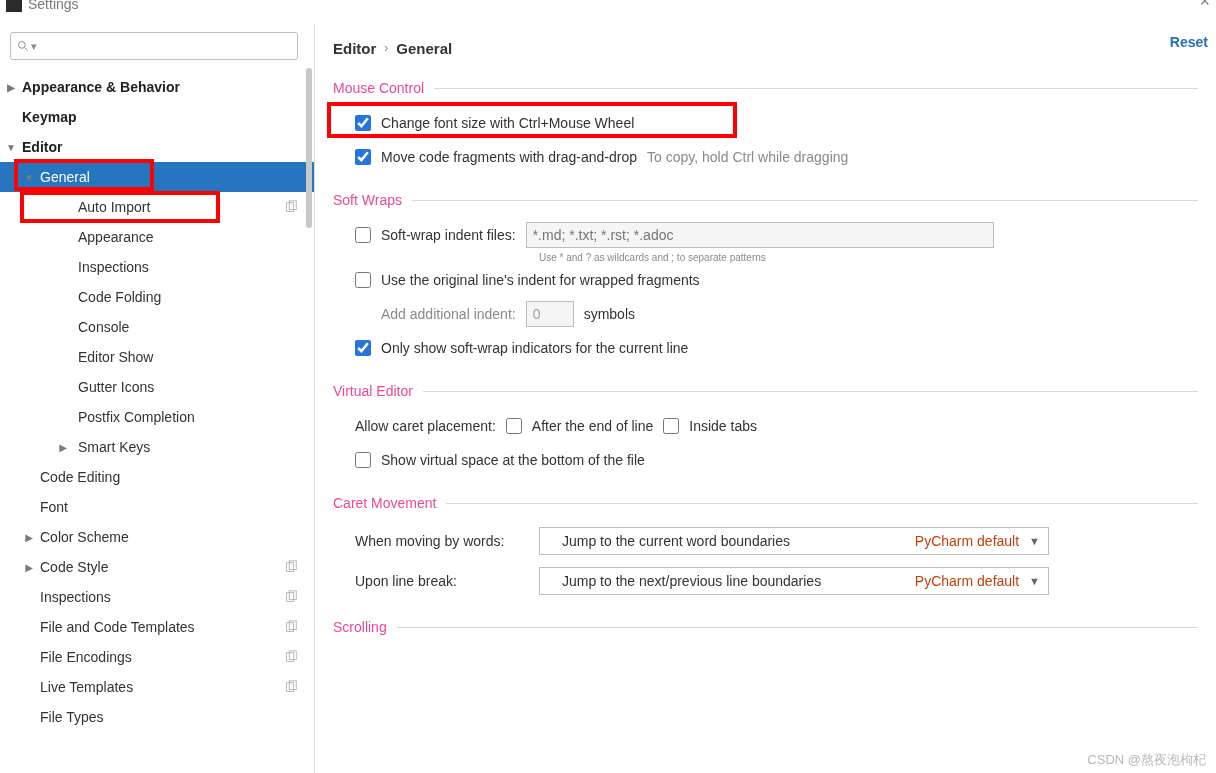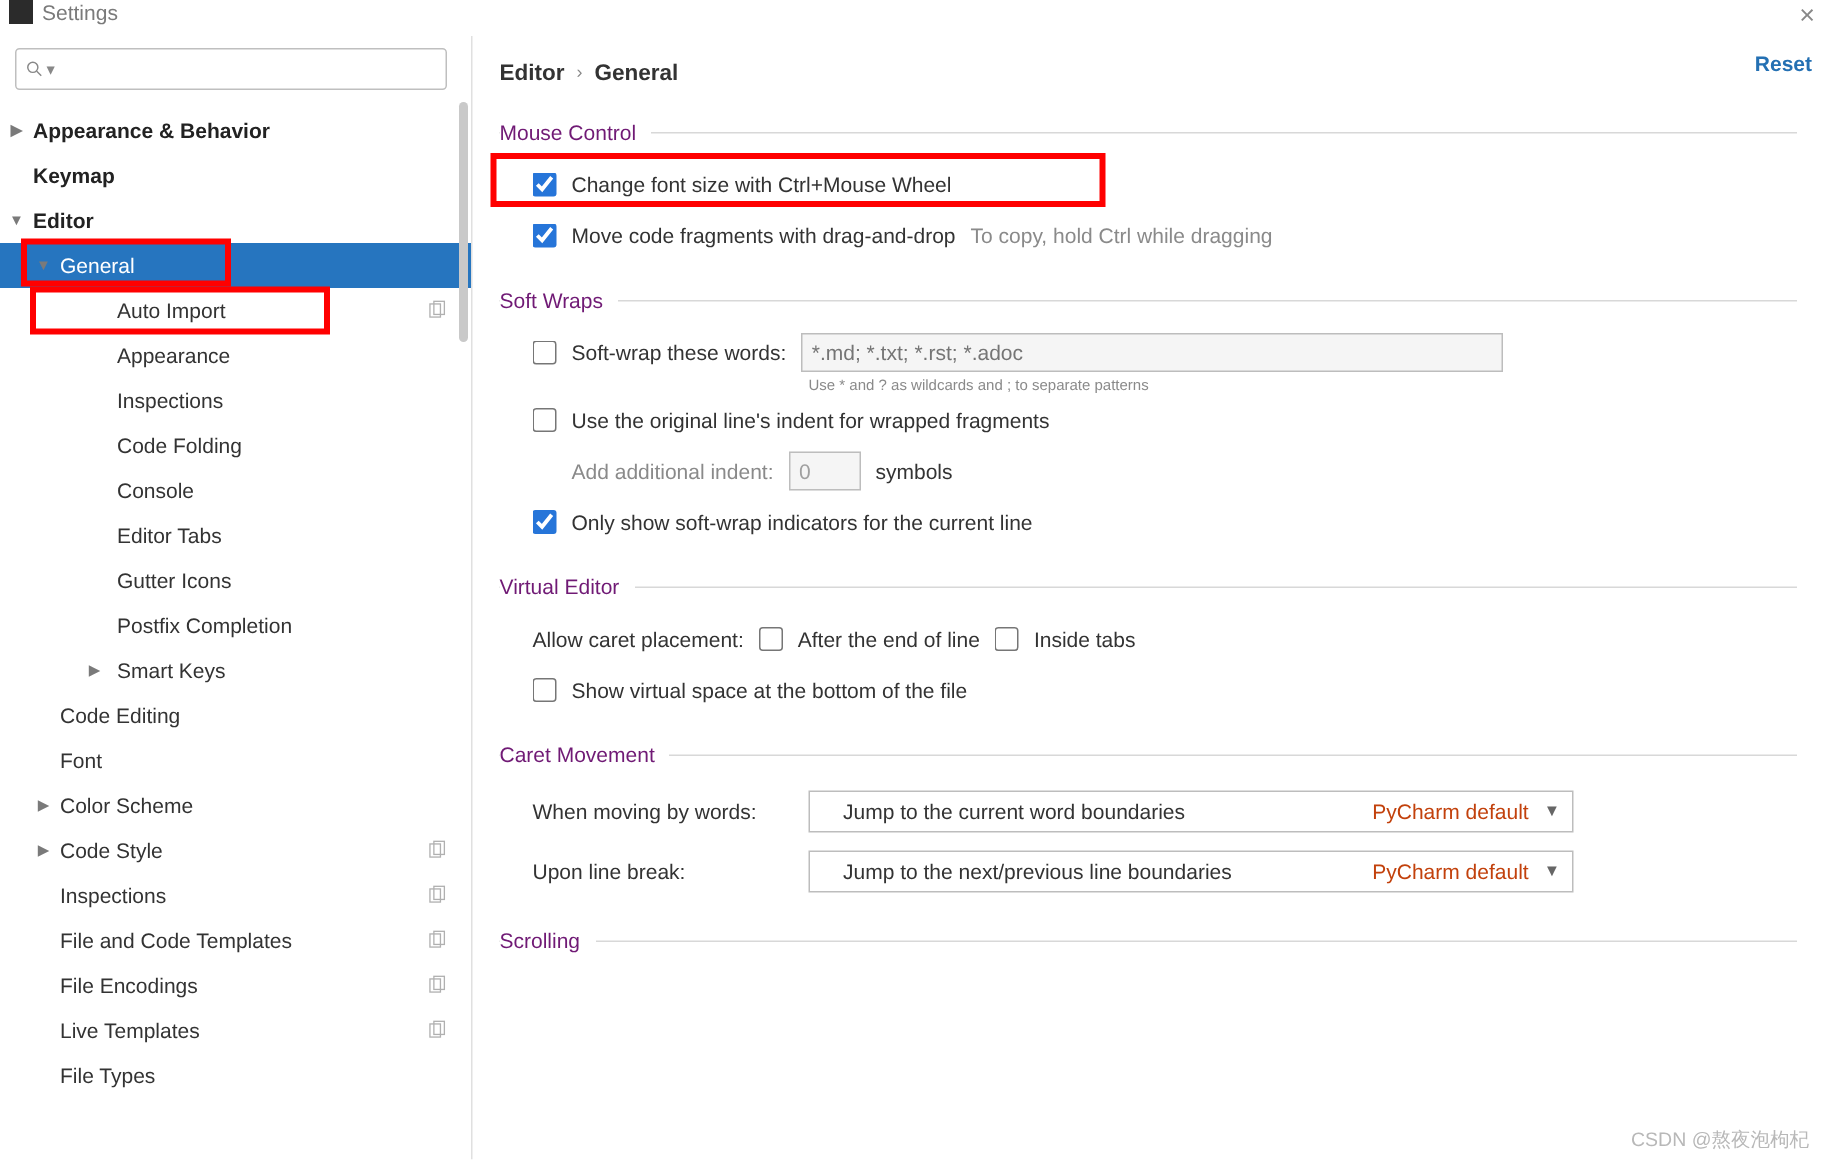--- a/index.html
+++ b/index.html
@@ -1,17 +1,17 @@
 <!DOCTYPE html>
 <html><head>
 <meta charset="utf-8">
 <style>
   * { box-sizing: border-box; margin: 0; padding: 0; font-family: "Segoe UI", Arial, sans-serif; }
   body { width: 1216px; height: 773px; background: #fff; overflow: hidden; font-size: 14px; color: #333; position: relative; }
-  .titlebar { height: 24px; display: flex; align-items: flex-start; padding: 0 6px; color: #7a7a7a; }
+  .titlebar { height: 24px; display: flex; align-items: flex-end; padding: 12px 6px; color: #7a7a7a; }
   .titlebar .app-icon { width: 16px; height: 16px; background: #2b2b2b; margin-right: 6px; display:inline-block; }
   .titlebar .title { flex: 1; }
   .titlebar .close { font-size: 18px; color: #888; cursor: pointer; }
   .root { display: flex; height: calc(100% - 24px); }
   .sidebar { width: 315px; border-right: 1px solid #e0e0e0; display: flex; flex-direction: column; background:#fff; position: relative;}
   .search-wrap { padding: 8px 10px; }
   .search { width: 288px; height: 28px; border: 1px solid #bfbfbf; border-radius: 3px; display: flex; align-items: center; padding: 0 6px; }
   .search svg { width: 12px; height: 12px; }
   .tree { flex: 1; overflow: hidden; padding-top: 4px; }
   .tree-item { height: 30px; display: flex; align-items: center; padding-left: 22px; cursor: pointer; position: relative; }
@@ -27,21 +27,21 @@
   .scrollbar-thumb { position:absolute; top:0; width:6px; height:160px; background:#c9c9c9; border-radius:3px; }
   .redbox { position:absolute; border:4px solid #ff0000; pointer-events:none; }
 
   .main { flex:1; padding: 10px 18px 0 18px; overflow:hidden; position:relative; }
   .breadcrumb { display:flex; align-items:center; height:28px; }
   .breadcrumb .seg { font-weight:600; font-size:15px; }
   .breadcrumb .sep { margin:0 8px; color:#888; font-size:12px; }
   .reset { position:absolute; right:8px; top:10px; color:#2470b3; font-weight:600; cursor:pointer; }
 
   fieldset.group { border:none; border-top:1px solid #d8d8d8; margin-top: 18px; padding-top: 10px; }
-  fieldset.group legend { padding-right:10px; color:#701a75; font-size:14px; }
+  fieldset.group legend { padding-right:10px; color:#ec4899; font-size:14px; }
   .row { display:flex; align-items:center; min-height:34px; padding-left: 22px; gap: 10px; flex-wrap:wrap;}
   .row.indent { padding-left: 48px; }
   .hint { color:#8a8a8a; }
   .hint2 { color:#8a8a8a; padding-left: 206px; font-size:10px; }
   input[type=checkbox] { width:16px; height:16px; accent-color:#2675d9; }
   input[type=text] { height:26px; border:1px solid #bdbdbd; padding:0 6px; font-size:14px; }
   input[type=text]:disabled { background:#f5f5f5; color:#a0a0a0; }
   .num { width:48px; text-align:left; }
   .select { height:28px; border:1px solid #bdbdbd; width:510px; display:flex; align-items:center; padding:0 8px; justify-content:space-between; background:#fff; cursor:pointer; }
   .select .sel-text { flex:1;margin-left:14px; }
@@ -102,21 +102,21 @@
         <div class="tree-item level2">
           <span>Inspections</span>
         </div>
         <div class="tree-item level2">
           <span>Code Folding</span>
         </div>
         <div class="tree-item level2">
           <span>Console</span>
         </div>
         <div class="tree-item level2">
-          <span>Editor Tabs</span>
+          <span>Editor Show</span>
         </div>
         <div class="tree-item level2">
           <span>Gutter Icons</span>
         </div>
         <div class="tree-item level2">
           <span>Postfix Completion</span>
         </div>
         <div class="tree-item level2">
           <span class="arrow">▶</span>
           <span>Smart Keys</span>
@@ -198,21 +198,21 @@
         <input type="checkbox" checked="" style="">
         <span>Move code fragments with drag-and-drop</span>
         <span class="hint">To copy, hold Ctrl while dragging</span>
       </div>
     </fieldset>
 
     <fieldset class="group">
       <legend>Soft Wraps</legend>
       <div class="row">
         <input type="checkbox" style="">
-        <span>Soft-wrap these words:</span>
+        <span>Soft-wrap indent files:</span>
         <input type="text" style="width: 468px;" disabled="" placeholder="*.md; *.txt; *.rst; *.adoc">
       </div>
       <div class="hint2">Use * and ? as wildcards and ; to separate patterns</div>
       <div class="row">
         <input type="checkbox" style="">
         <span>Use the original line's indent for wrapped fragments</span>
       </div>
       <div class="row indent">
         <span class="hint">Add additional indent:</span>
         <input type="text" class="num" disabled="" value="0" style="">

